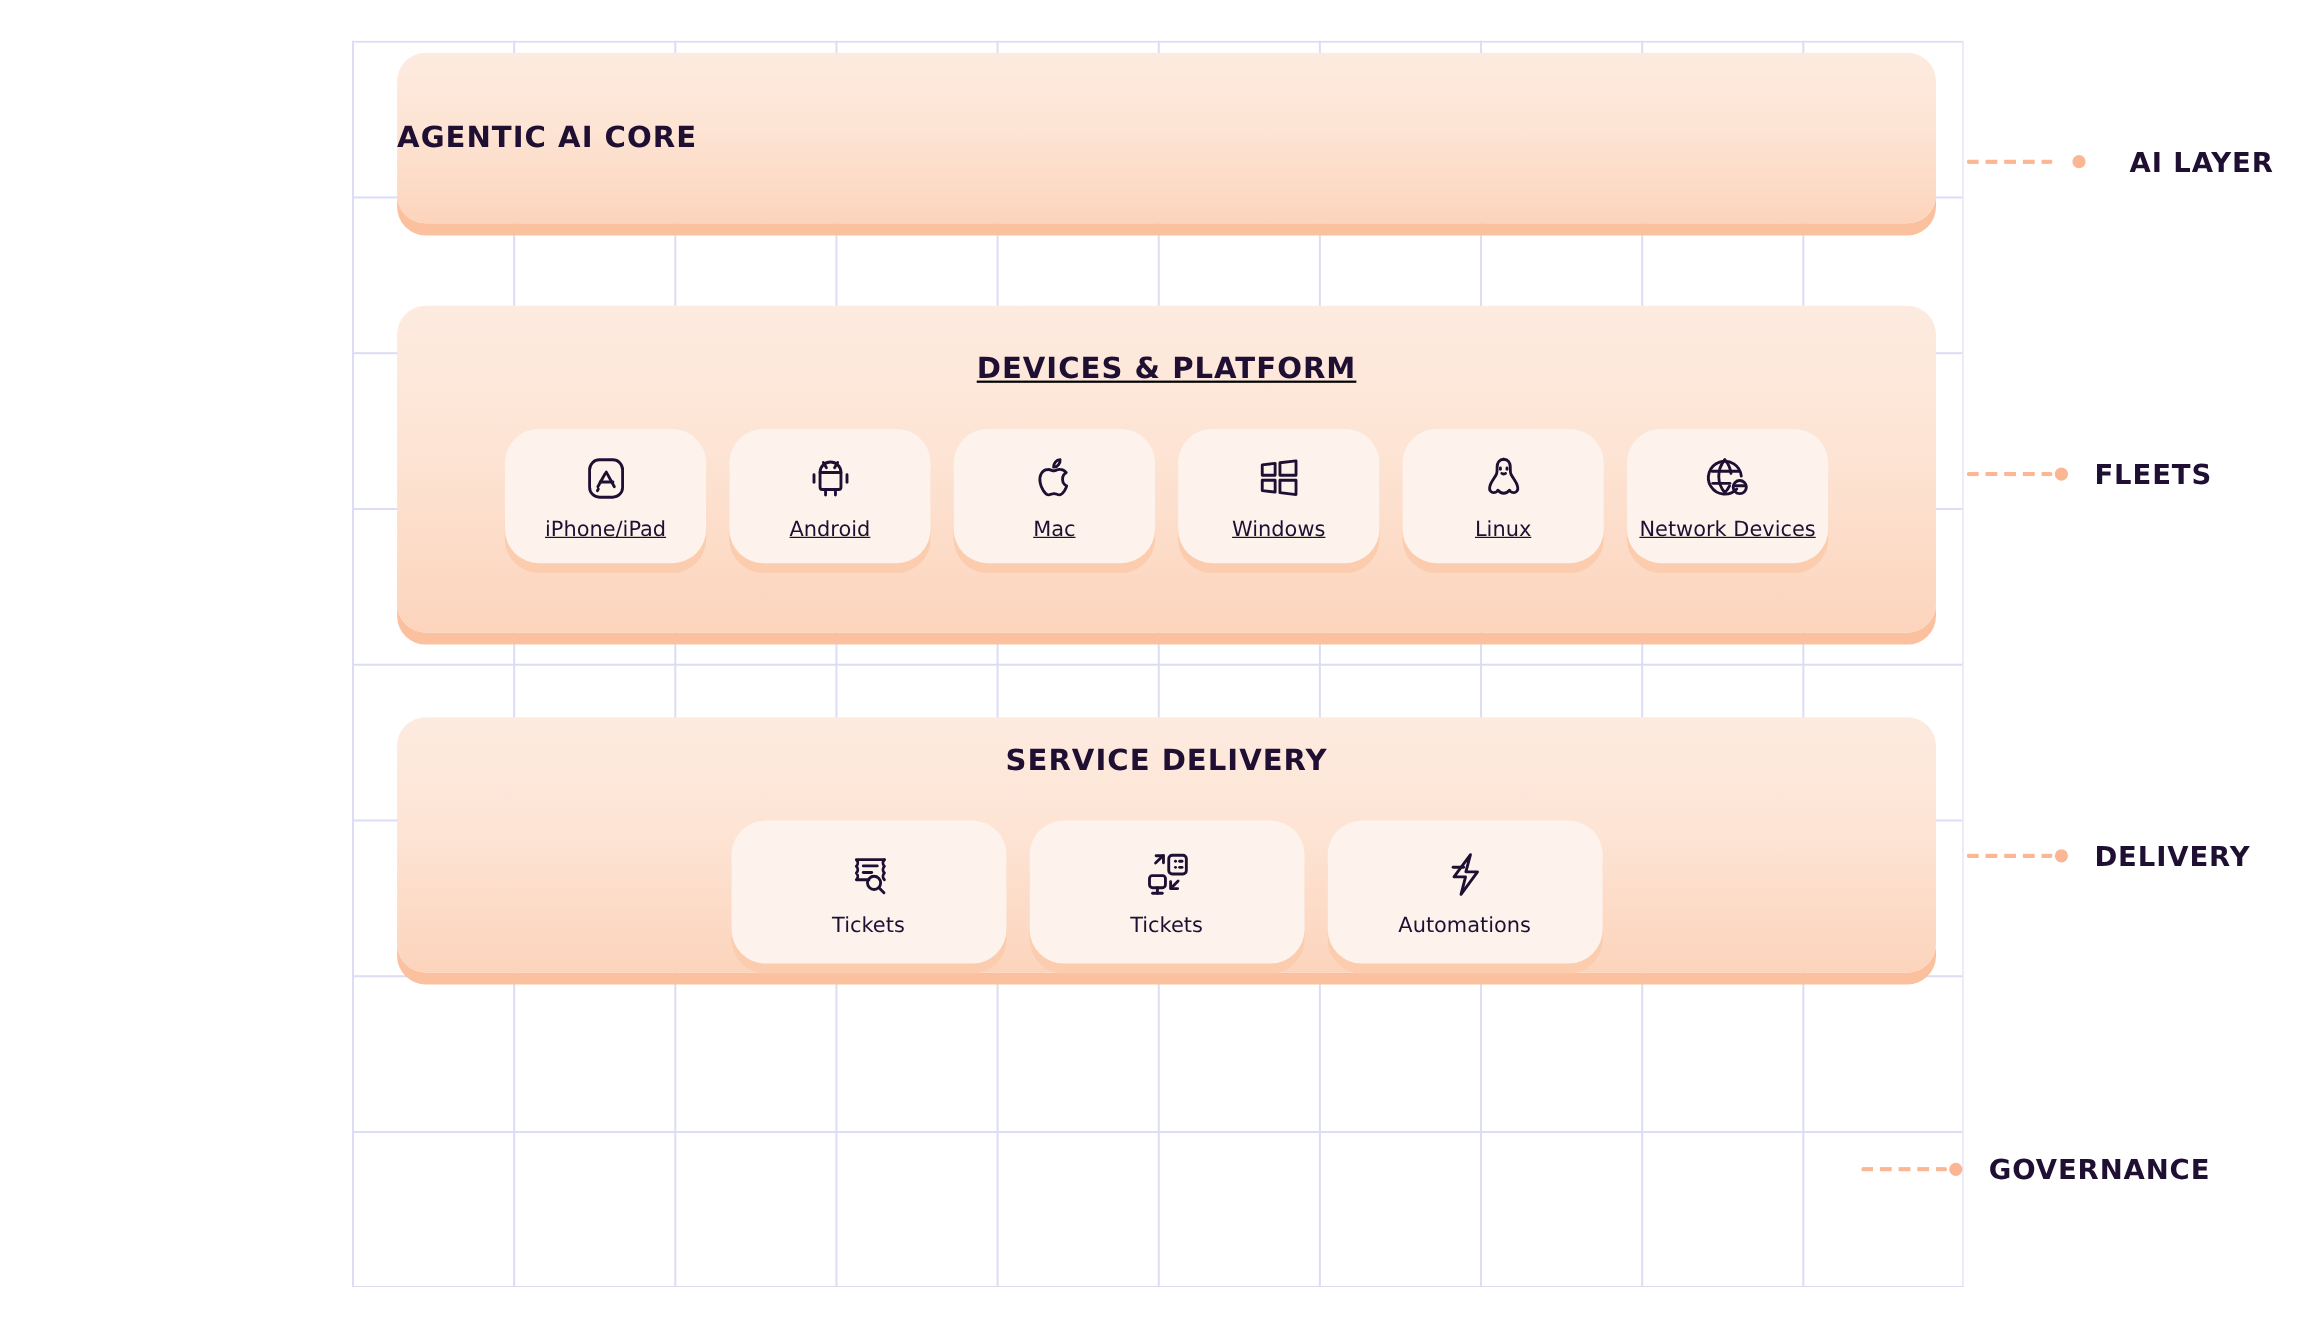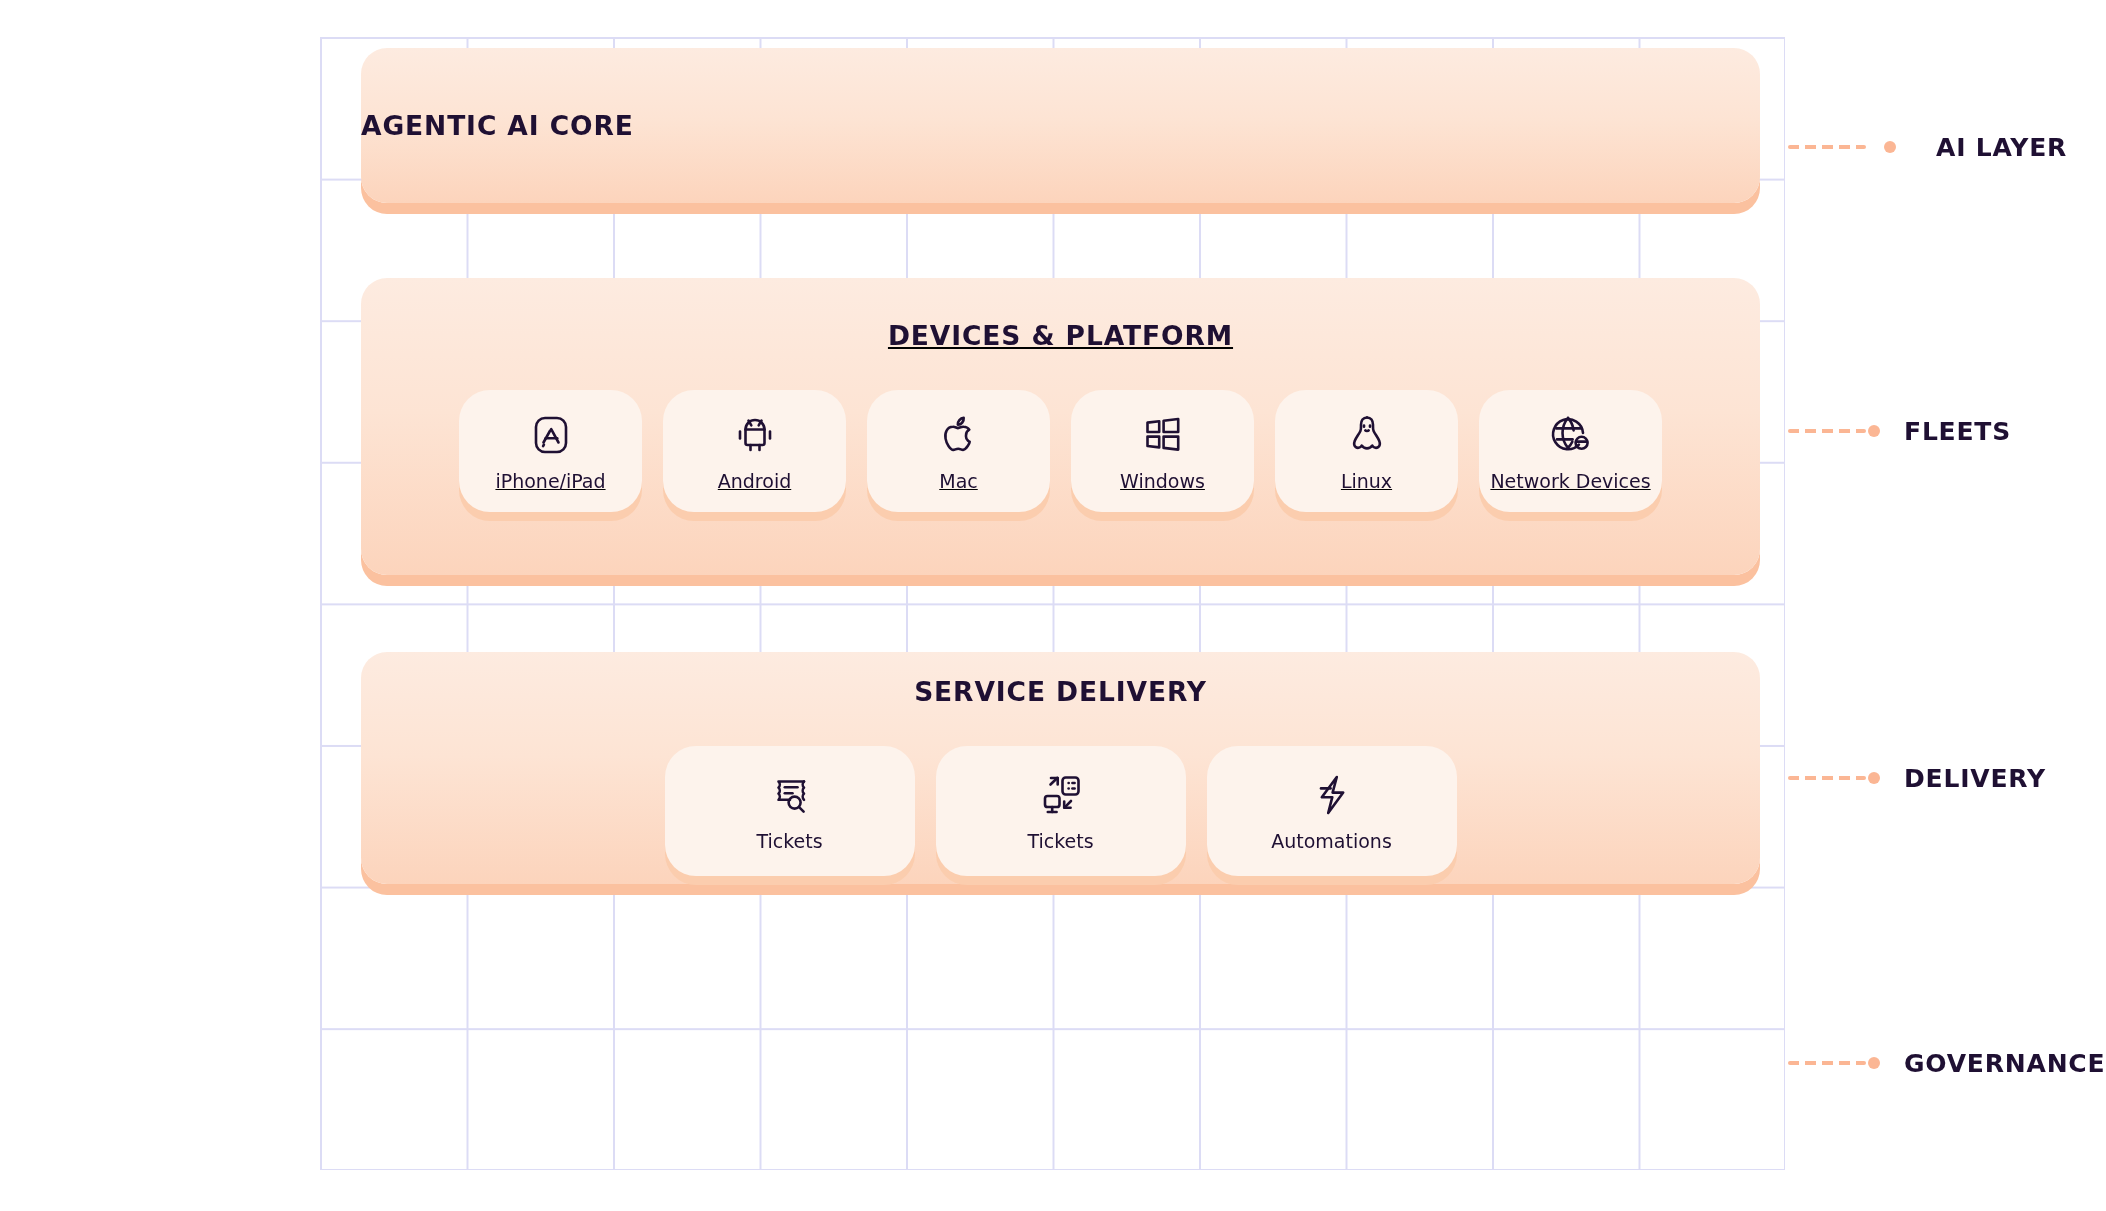--- a/index.html
+++ b/index.html
@@ -162,21 +162,21 @@
     font-weight: 700;
     font-size: 25px;
     letter-spacing: 0.8px;
     white-space: nowrap;
     font-family: "DejaVu Sans", "Liberation Sans", sans-serif;
   }
 
   #annotation-ai      { left: 1788px; top: 132px; gap: 16px; }
   #annotation-fleets  { left: 1788px; top: 416px; }
   #annotation-delivery{ left: 1788px; top: 763px; }
-  #annotation-governance { left: 1788px; top: 1048px; }
+  #annotation-governance { left: 1692px; top: 1048px; }
 </style>
 </head>
 <body>
 
 <div id="grid-background"></div>
 
 <div id="layer-stack">
 
   <div class="layer-card" id="card-ai-core">
     <div class="layer-title">AGENTIC AI CORE</div>

